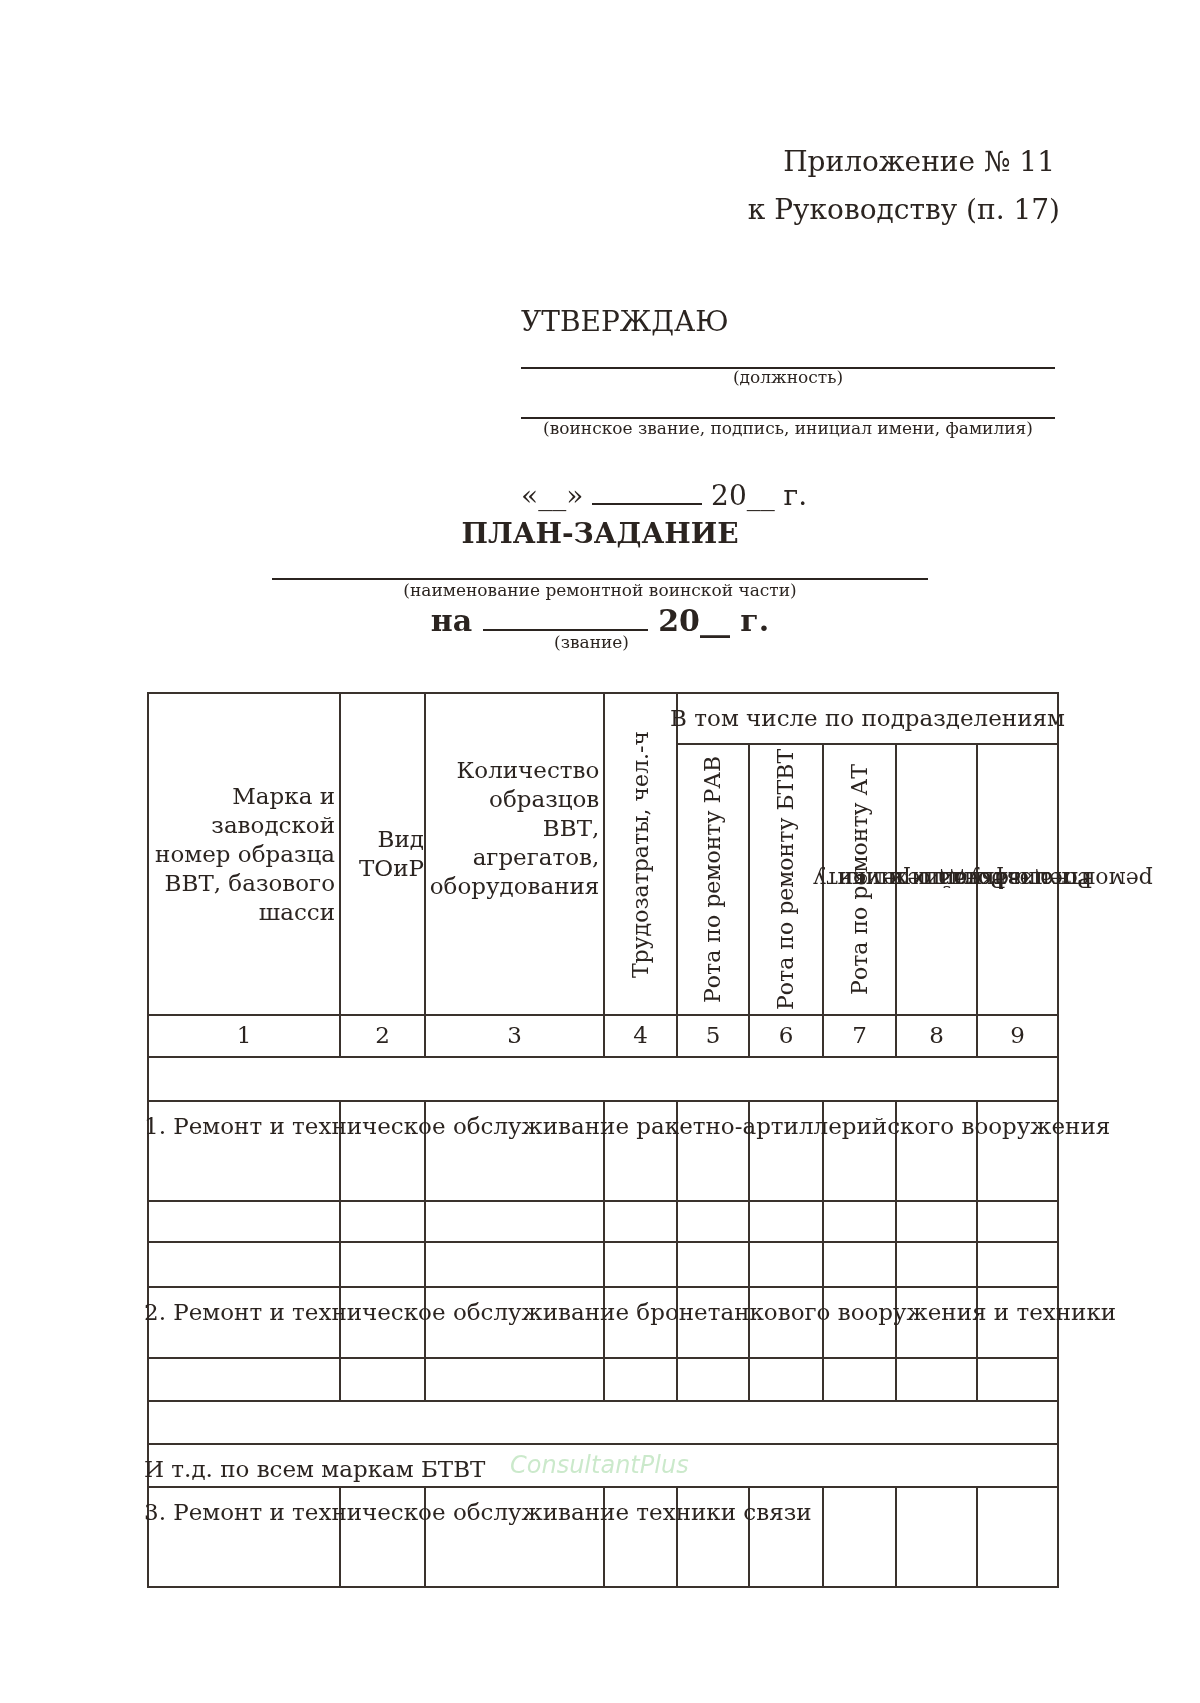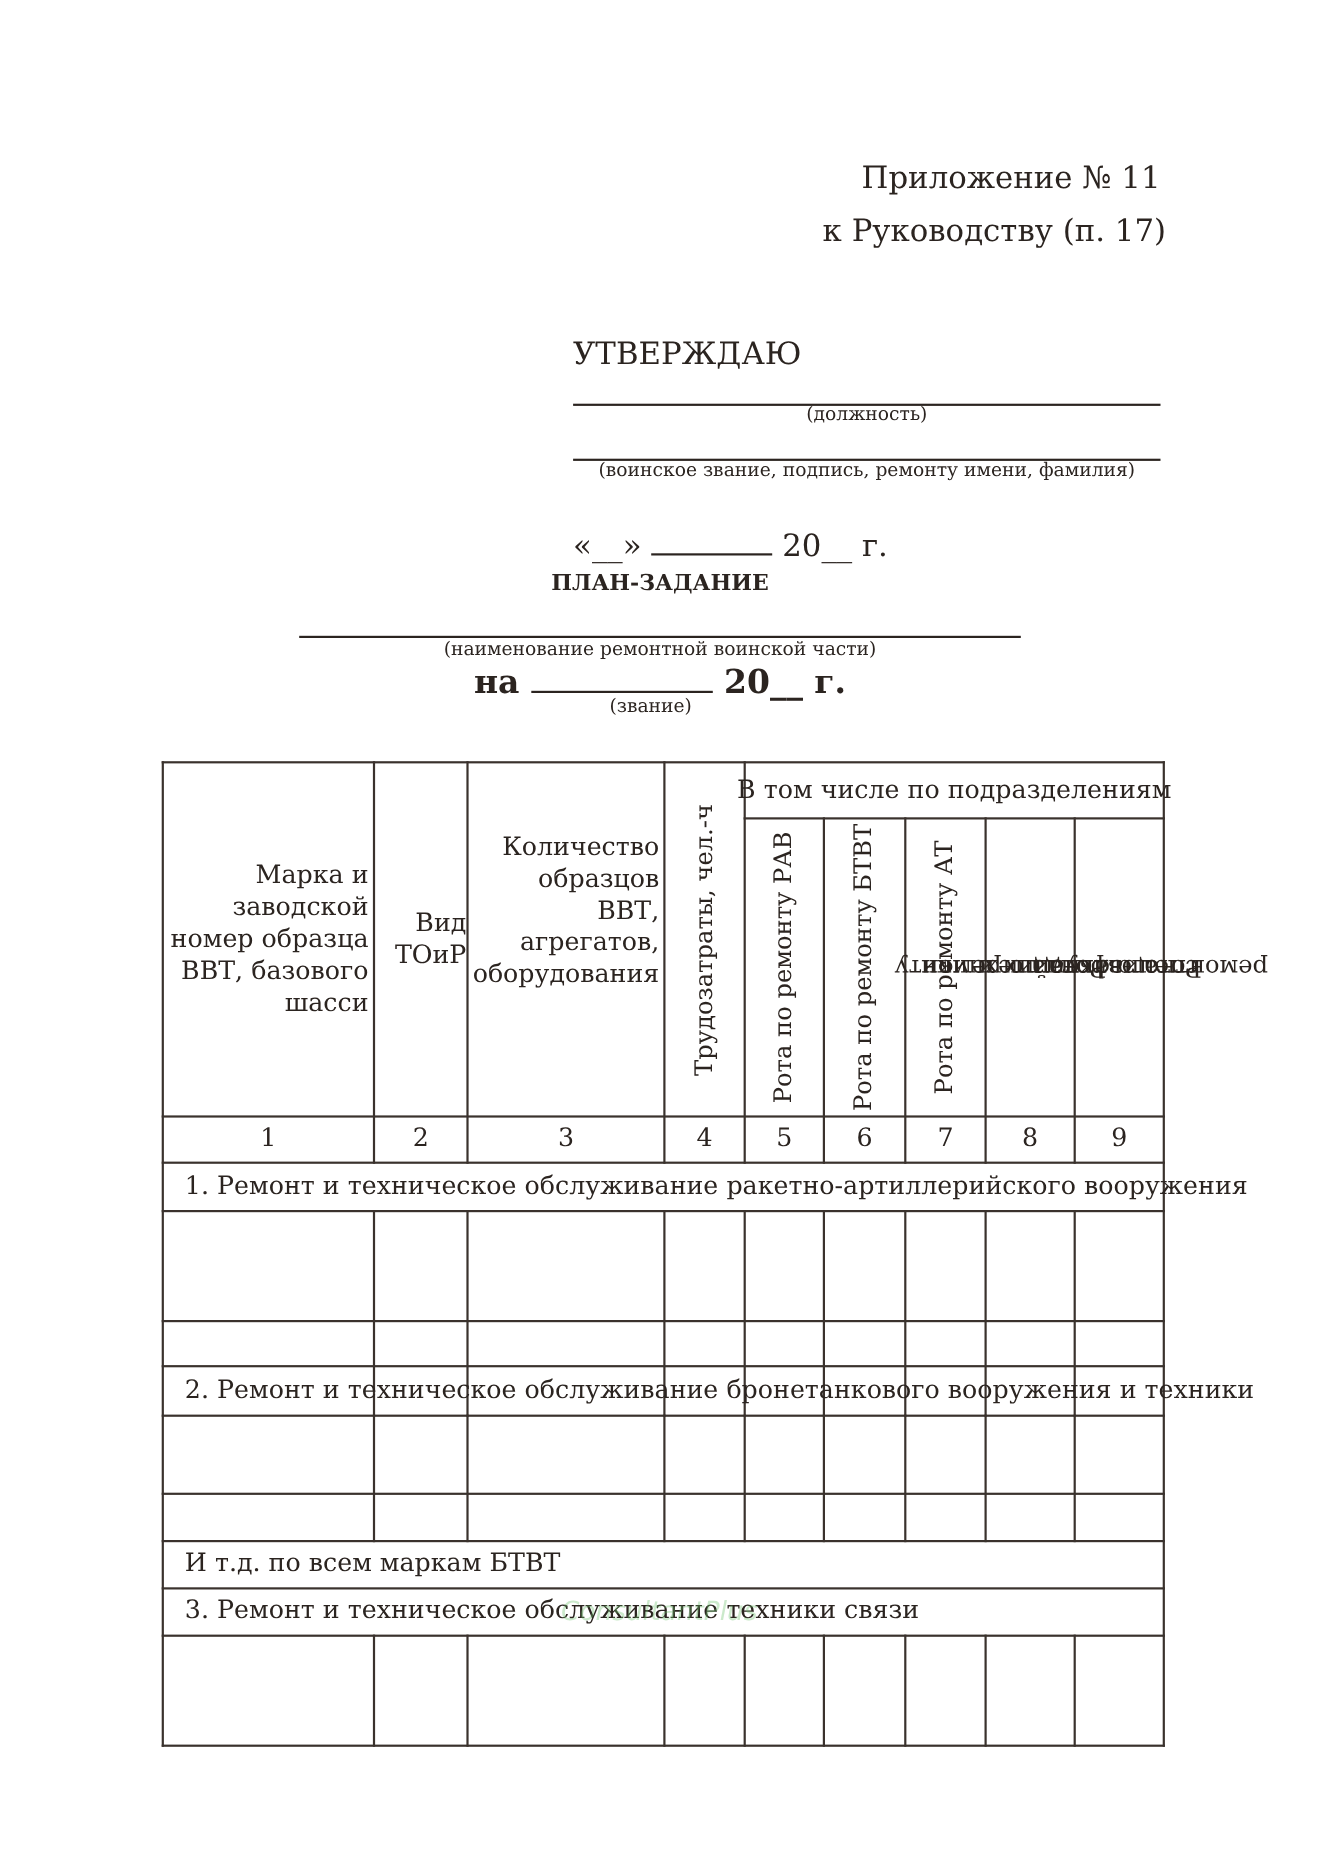--- a/index.html
+++ b/index.html
@@ -6,48 +6,48 @@
   body { width: 1200px; height: 1703px; position: relative; overflow: hidden;
          font-family: "DejaVu Serif", "Liberation Serif", serif; color: #2b2420; }
   .abs { position: absolute; }
   .appendix { right: 230px; text-align: right; font-size: 28px; line-height: 1; white-space: nowrap; }
   .approve-block { left: 521px; width: 534px; }
   .approve-title { position: absolute; left: 0; top: 0; font-size: 28px; }
   .uline { position: absolute; left: 0; right: 0; border-bottom: 2px solid #2b2420; height: 0; }
   .caption { position: absolute; font-size: 17px; white-space: nowrap; text-align: center; }
   .date-line { position: absolute; left: 0; font-size: 28px; white-space: nowrap; }
   .blank { display: inline-block; border-bottom: 2px solid #2b2420; height: 22px; vertical-align: baseline; }
-  .doc-title { left: 0; width: 1200px; text-align: center; font-size: 20px; font-weight: bold; }
+  .doc-title { left: 0; width: 1200px; text-align: center; font-size: 28px; font-weight: bold; }
   .period { left: 0; width: 1200px; text-align: center; font-size: 30px; font-weight: bold; }
 
   .grid { position: absolute; left: 0; top: 0; }
   .hline { position: absolute; height: 2px; background: #3a322d; }
   .vline { position: absolute; width: 2px; background: #3a322d; }
   .cell-text { position: absolute; display: flex; align-items: center; justify-content: center;
                text-align: right; font-size: 23px; line-height: 29px; }
   .rot { position: absolute; display: flex; align-items: center; justify-content: center; }
   .rot span { display: block; transform: rotate(-90deg); white-space: nowrap; text-align: center;
               font-size: 22px; line-height: 27px; }
   .colnum { position: absolute; text-align: center; font-size: 23px; }
-  .section-row { position: absolute; left: 168px; font-size: 23px; white-space: nowrap; }
+  .section-row { position: absolute; left: 144px; font-size: 23px; white-space: nowrap; margin-top: 48px; }
   .watermark { position: absolute; left: 510px; top: 1451px; font-size: 24px; color: #6cc26c; opacity: 0.35;
                font-family: "DejaVu Sans", sans-serif; font-style: italic; }
 </style>
 </head>
 <body>
 
 <div class="abs appendix" style="top:148px; right:145px;">Приложение № 11</div>
 <div class="abs appendix" style="top:196px; right:140px;">к Руководству (п. 17)</div>
 
 <div class="abs approve-block" style="top:305px; height:170px;">
   <div class="approve-title">УТВЕРЖДАЮ</div>
   <div class="uline" style="top:62px;"></div>
   <div class="caption" style="top:62px; left:0; right:0;">(должность)</div>
   <div class="uline" style="top:112px;"></div>
-  <div class="caption" style="top:113px; left:0; right:0;">(воинское звание, подпись, ремонту имени, фамилия)</div>
+  <div class="caption" style="top:113px; left:0; right:0;">(воинское звание, подпись, инициал имени, фамилия)</div>
   <div class="date-line" style="top:135px;margin-top:39px;">
     <span>«__»</span>
     <span class="blank" style="width:110px;"></span>
     <span>20__ г.</span>
   </div>
 </div>
 
 <div class="abs doc-title" style="top:517px;">ПЛАН-ЗАДАНИЕ</div>
 <div class="abs" style="left:272px; width:656px; top:578px; border-bottom:2px solid #2b2420;"></div>
 <div class="abs caption" style="left:0; width:1200px; top:580px;">(наименование ремонтной воинской части)</div>

